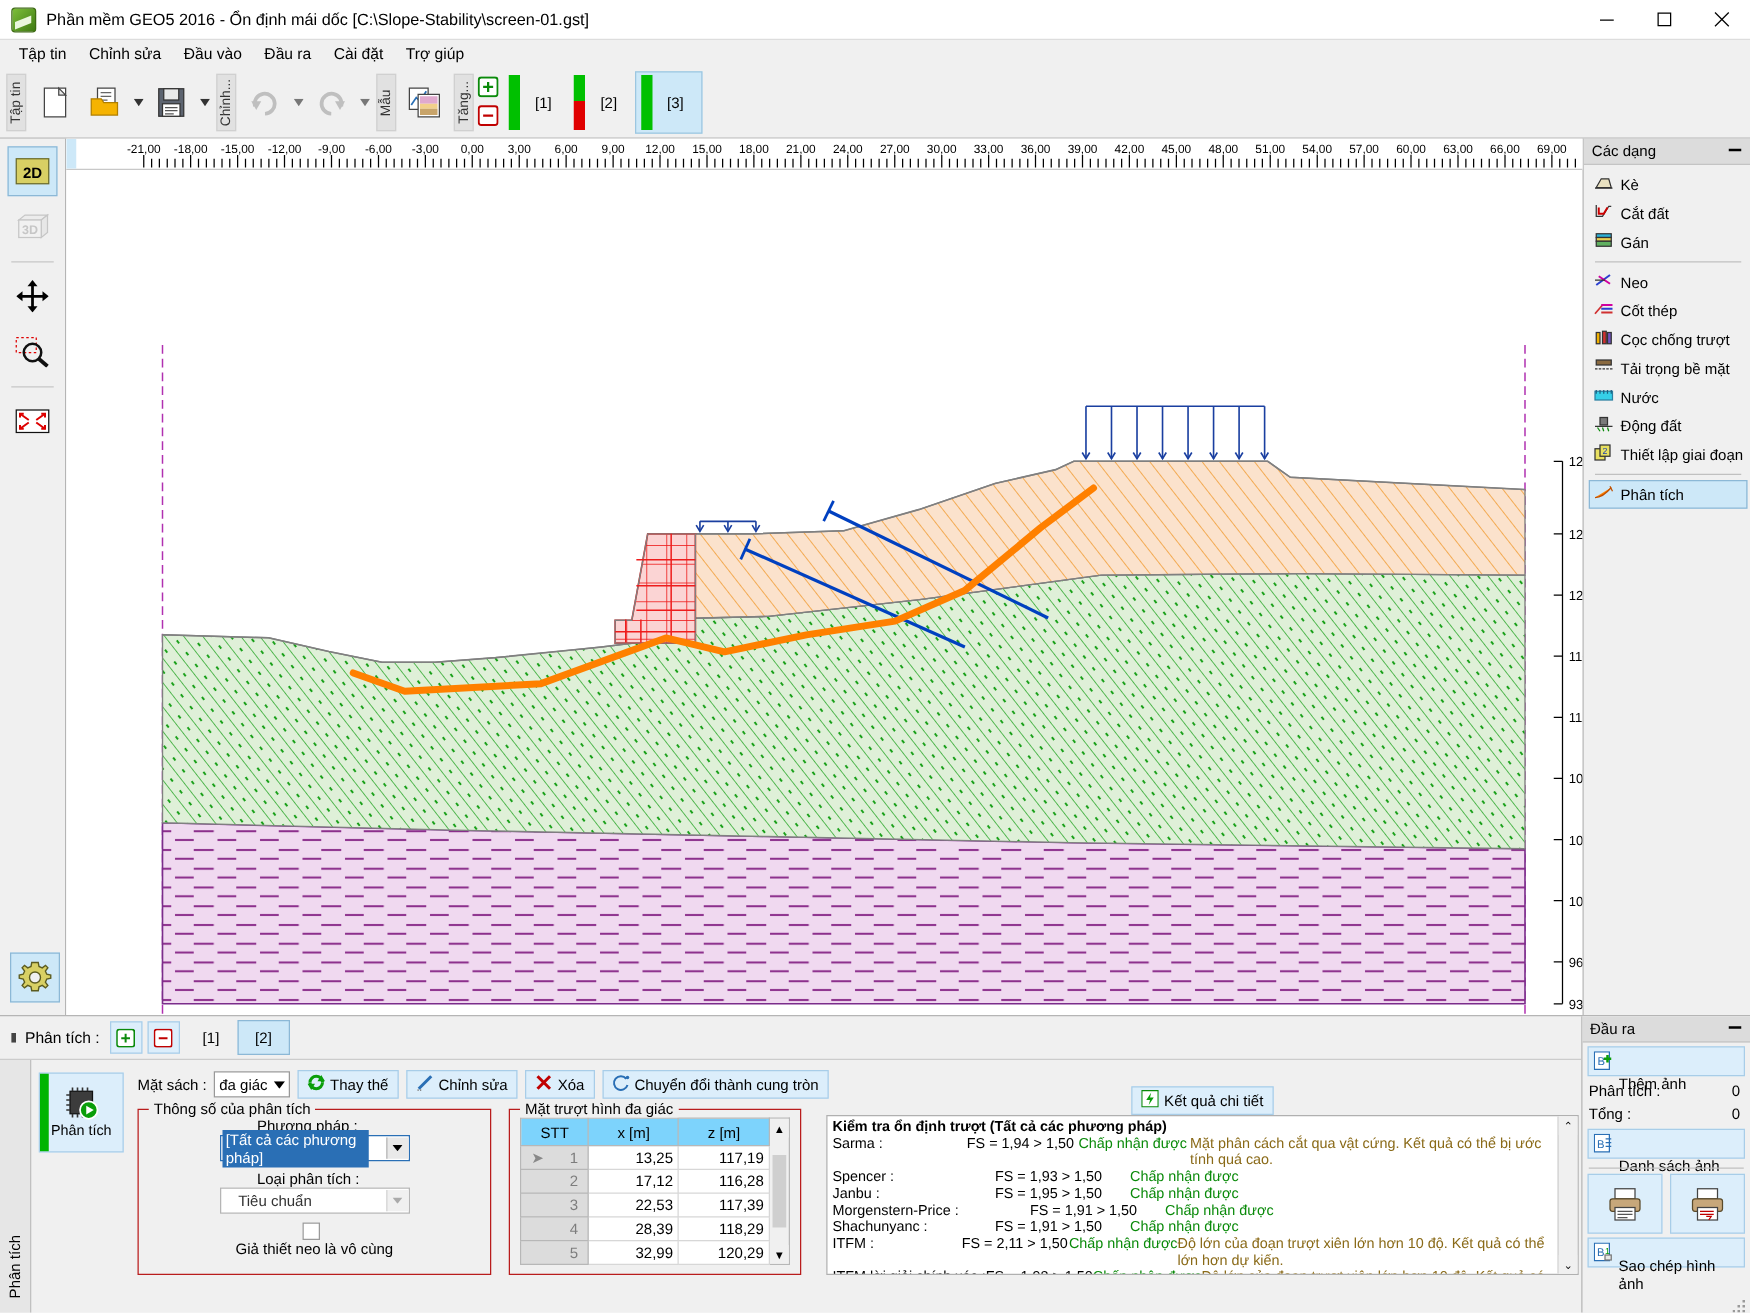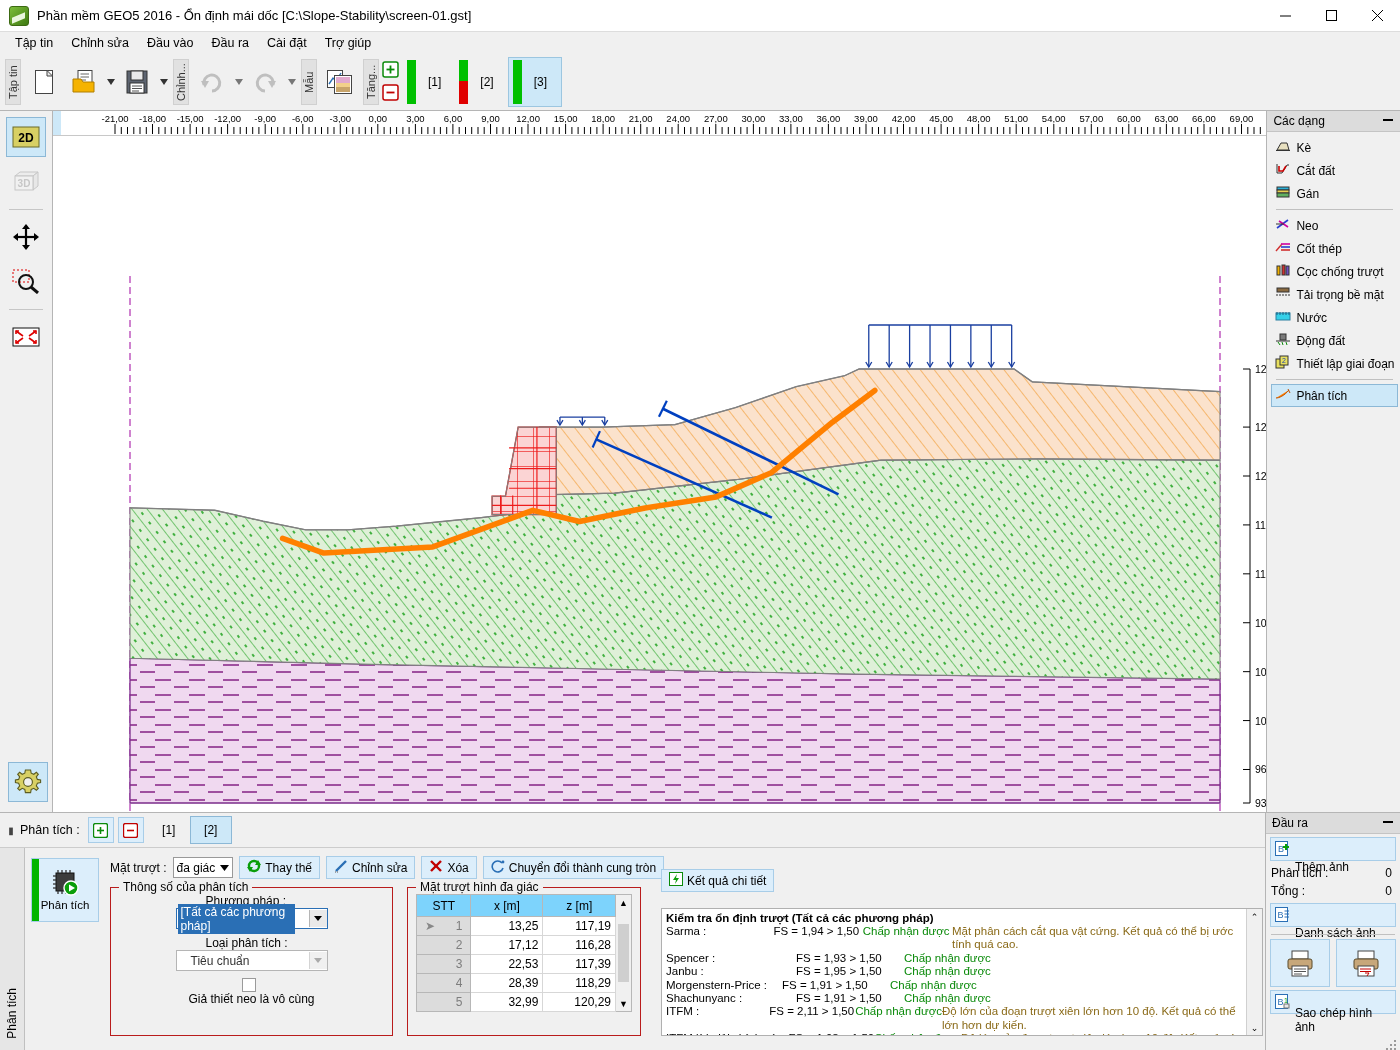--- a/index.html
+++ b/index.html
@@ -830,21 +830,21 @@
             </g>
             <circle cx="21" cy="19" r="7" fill="#0a9e0a" stroke="#fff" stroke-width="1.4"></circle>
             <polygon points="19,15.5 25,19 19,22.5" fill="#fff"></polygon>
           </svg>
           <div class="rl">Phân tích</div>
         </div>
       </div>
 
       <div id="form-col">
         <div class="toprow">
-          <span class="lbl">Mặt trượt :</span>
+          <span class="lbl">Mặt sách :</span>
           <span class="combo">
             <span>đa giác</span>
             <svg width="9" height="6" style="margin-left:5px">
                 <polygon points="0,0 9,0 4.5,6" fill="#000"></polygon>
               </svg>
           </span>
           <div class="tbbtn">
             <span>
               <svg width="14" height="14">
                   <path d="M2 7 A5 5 0 0 1 12 7" fill="none" stroke="#0a9e0a" stroke-width="2.4"></path>
@@ -957,21 +957,21 @@
               </table>
               <div style="width:15px;background:#f0f0f0;border:1px solid #b7b7b7;border-left:0;display:flex;flex-direction:column;justify-content:space-between;align-items:center;">
                 <div class="sbtn">▲</div>
                 <div style="flex:1;width:11px;background:#cfcfcf;margin:14px 0;"></div>
                 <div class="sbtn">▼</div>
               </div>
             </div>
           </div>
 
           <div id="res-col">
-            <div style="display:flex;justify-content:flex-start;margin:-24px 0 16px 0;">
+            <div style="display:flex;justify-content:center;margin:-24px 0 0 0;">
               <div class="tbbtn">
                 <span>
                   <svg width="14" height="14">
                       <rect x="0.5" y="0.5" width="13" height="13" fill="#fff" stroke="#0a8a0a"></rect>
                       <polygon points="8,2 4,8 7,8 6,12 10,6 7,6" fill="#0a9e0a"></polygon>
                     </svg>
                 </span>
                 <span>Kết quả chi tiết</span>
               </div>
             </div>
@@ -989,21 +989,21 @@
                       <div class="res-name" style="width:130px">Spencer :</div>
                       <div class="res-fs">FS = 1,93 &gt; 1,50</div>
                       <div class="res-ok">Chấp nhận được</div>
                     </div>
                     <div class="res-line">
                       <div class="res-name" style="width:130px">Janbu :</div>
                       <div class="res-fs">FS = 1,95 &gt; 1,50</div>
                       <div class="res-ok">Chấp nhận được</div>
                     </div>
                     <div class="res-line">
-                      <div class="res-name" style="width:116px">Morgenstern-Price :</div>
+                      <div class="res-name" style="width:158px">Morgenstern-Price :</div>
                       <div class="res-fs">FS = 1,91 &gt; 1,50</div>
                       <div class="res-ok">Chấp nhận được</div>
                     </div>
                     <div class="res-line">
                       <div class="res-name" style="width:130px">Shachunyanc :</div>
                       <div class="res-fs">FS = 1,91 &gt; 1,50</div>
                       <div class="res-ok">Chấp nhận được</div>
                     </div>
                     <div class="res-line">
                       <div class="res-name" style="width:130px">ITFM :</div>

